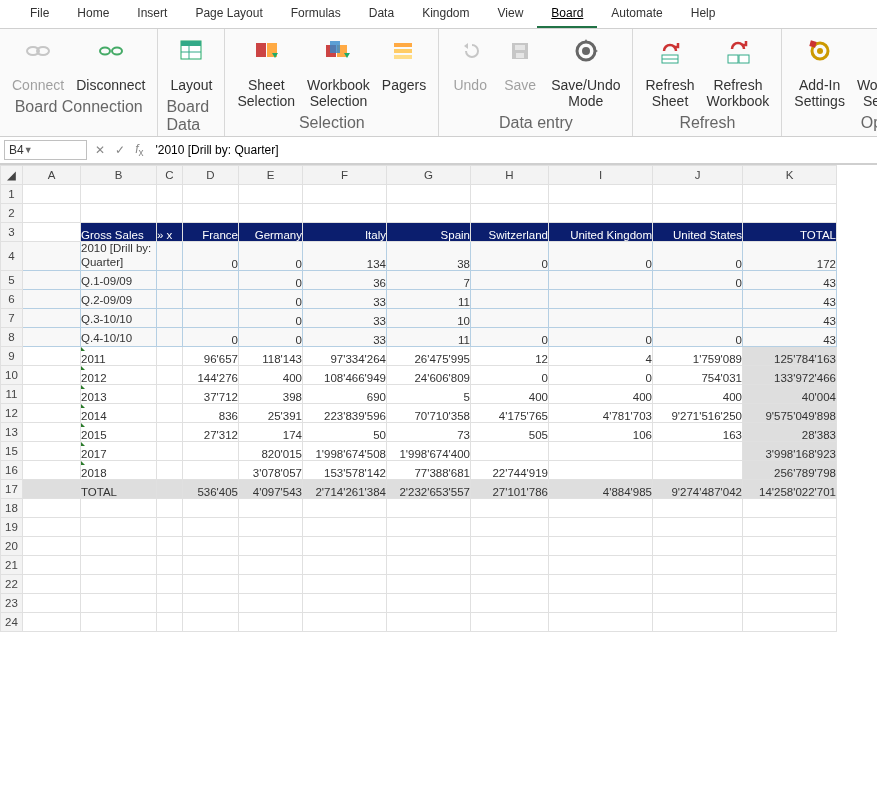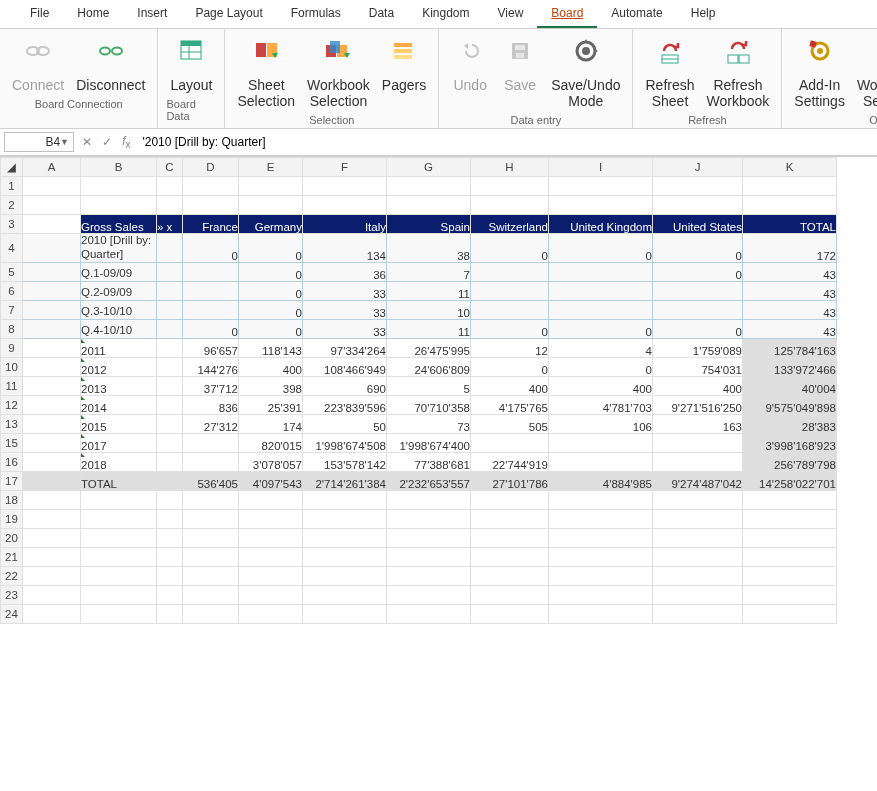--- a/index.html
+++ b/index.html
@@ -1,35 +1,35 @@
 <!DOCTYPE html>
 <html><head>
 <meta charset="utf-8">
 <style>
 * { box-sizing: border-box; margin: 0; padding: 0; }
 body { font-family: "Segoe UI", Tahoma, sans-serif; font-size: 12px; background: #fff; color: #333; width: 877px; }
 
 
 .menubar { display: flex; background: #fff; border-bottom: 1px solid #d0d0d0; padding: 0 16px; }
 .menubar .item { padding: 6px 14px; cursor: pointer; }
-.menubar .item.active { color: #c2410c; border-bottom: 2px solid #217346; text-decoration: underline; }
+.menubar .item.active { color: #000000; border-bottom: 2px solid #217346; text-decoration: underline; }
 
 
 .ribbon { display: flex; background: #fafafa; border-bottom: 1px solid #cfcfcf; }
 .ribbon-group { display: flex; flex-direction: column; align-items: center; border-right: 1px solid #d8d8d8; padding: 4px 8px 2px; }
 .ribbon-buttons { display: flex; gap: 4px; align-items: flex-start; }
 .ribbon-btn { display: flex; flex-direction: column; align-items: center; padding: 2px 4px; cursor: pointer; min-width: 46px; }
 .ribbon-btn .icon { width: 32px; height: 32px; display: flex; align-items: center; justify-content: center; }
 .ribbon-btn .label { font-size: 14px; text-align: center; line-height: 1.15; margin-top: 10px; }
 .ribbon-btn.disabled { opacity: 0.45; cursor: default; }
-.ribbon-group-label { font-size: 11px; color: #666; margin-top: 3px; }
+.ribbon-group-label { font-size: 16px; color: #666; margin-top: 3px; }
 
 
 .formula-row { display: flex; align-items: center; border-bottom: 1px solid #cfcfcf; background: #fff; padding: 3px 4px; gap: 6px; }
-.namebox { width: 70px; border: 1px solid #c0c0c0; padding: 2px 4px; background: #fff; display:flex; justify-content:flex-end; align-items:center; }
+.namebox { width: 83px; border: 1px solid #c0c0c0; padding: 2px 4px; background: #fff; display:flex; justify-content:flex-start; align-items:center; }
 .namebox .caret { font-size: 9px; color:#666; }
 .fx-icons { display: flex; gap: 6px; color: #888; align-items: center; }
 .fx-icons span { cursor: pointer; padding: 0 2px; }
 .formula-input { flex: 1; padding: 2px 4px; border: none; outline: none; font-size: 12px; }
 
 
 .grid-wrap { overflow: auto; height: 620px; border-top: 1px solid #cfcfcf; }
 table.grid { border-collapse: collapse; table-layout: fixed; }
 table.grid th, table.grid td { border: 1px solid #e0e0e0; font-size: 11.5px; padding: 0; }
 table.grid th { background: #f3f3f3; font-weight: normal; color: #444; text-align: center; padding: 2px 0; }

